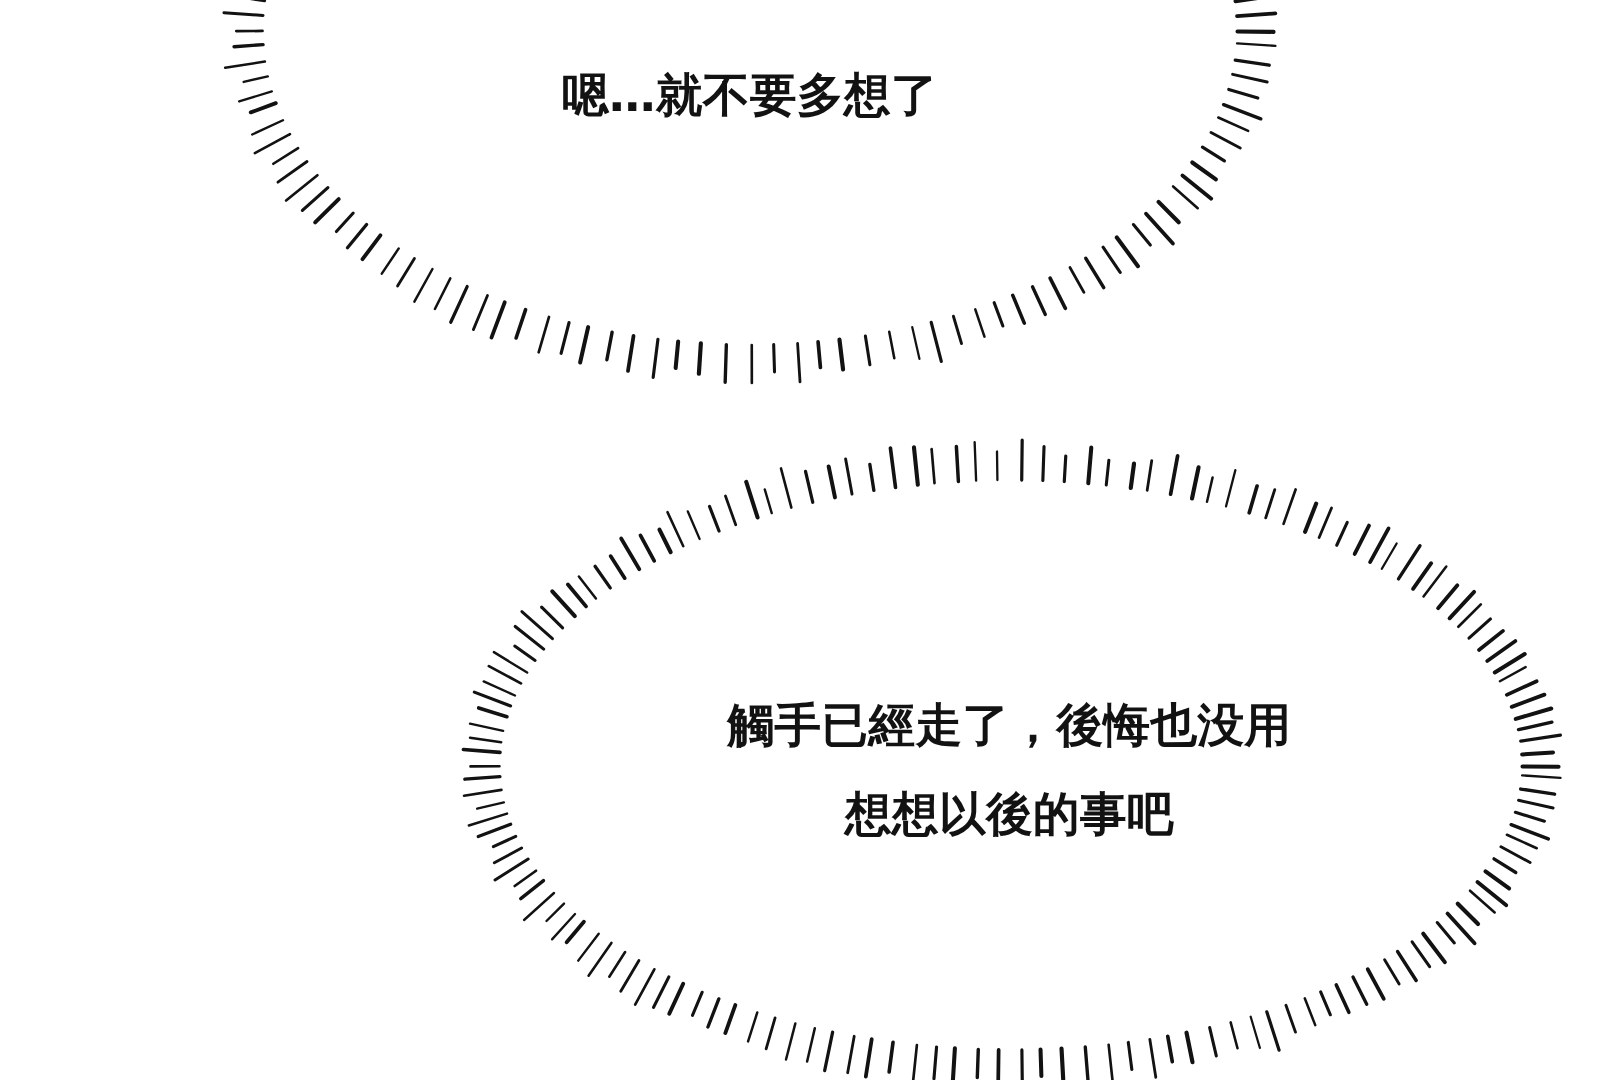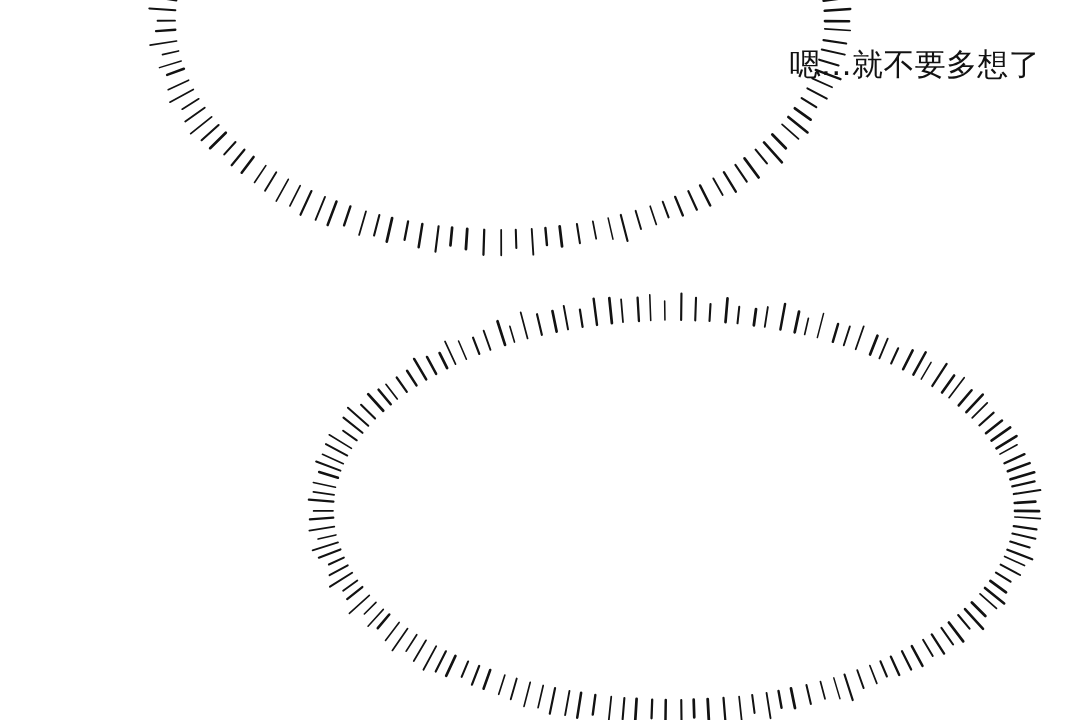--- a/index.html
+++ b/index.html
@@ -27,24 +27,24 @@
     position: absolute;
     left: 0;
     top: 0;
     width: 1080px;
     height: 720px;
     pointer-events: none;
   }
 
   .bubble-text {
     position: absolute;
-    text-align: right;
+    text-align: center;
     color: #121212;
     font-family: "DejaVu Sans", "Liberation Sans", sans-serif;
-    font-weight: 400;
+    font-weight: 700;
     letter-spacing: 0.02em;
     white-space: nowrap;
     -webkit-font-smoothing: antialiased;
   }
 
   
   #bubble-top-text {
     left: 0;
     top: 44px;
     width: 1080px;
@@ -360,14 +360,18 @@
         <line x1="1012.36" y1="486.42" x2="1034.56" y2="481.43" stroke="#121212" stroke-width="2.28" stroke-linecap="round"></line>
         <line x1="1013.80" y1="494.06" x2="1040.27" y2="490.06" stroke="#121212" stroke-width="2.13" stroke-linecap="round"></line>
         <line x1="1014.77" y1="502.97" x2="1035.34" y2="501.60" stroke="#121212" stroke-width="2.68" stroke-linecap="round"></line>
       </g>
   </svg>
 
   <div class="bubble-text" id="bubble-top-text">
     <span class="line">嗯…就不要多想了</span>
   </div>
 
+  <div class="bubble-text" id="bubble-bottom-text">
+    <span class="line">觸手已經走了，後悔也没用</span>
+    <span class="line">想想以後的事吧</span>
+  </div>
 
 </div>
 
 </body></html>

